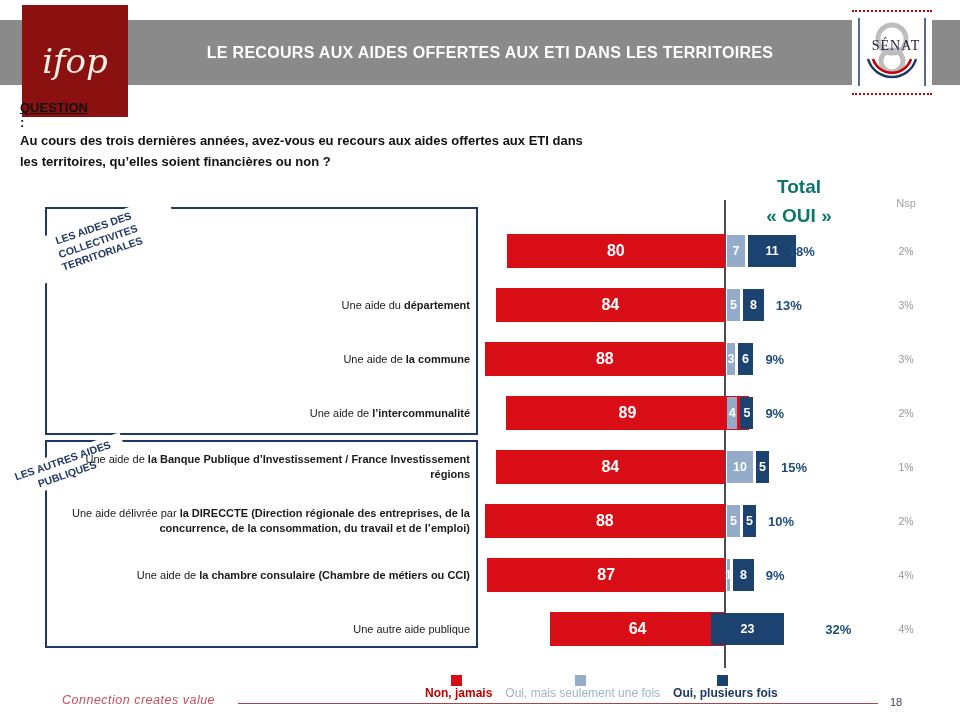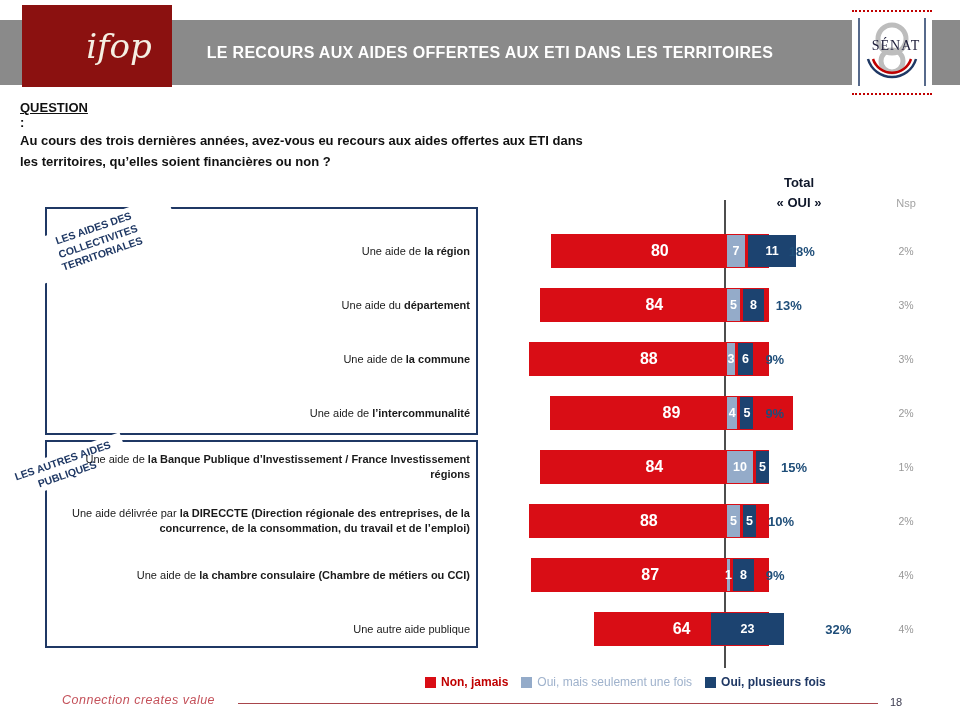--- a/index.html
+++ b/index.html
@@ -4,65 +4,65 @@
 <style>
   html,body{margin:0;padding:0;background:#fff;}
   #stage{position:relative;width:960px;height:720px;background:#fff;overflow:hidden;
          font-family:"Liberation Sans", sans-serif;}
 
   
   .band{position:absolute;left:0;top:20px;width:960px;height:65px;background:#8a8a8a;}
   .title{position:absolute;left:135px;top:20px;width:710px;height:65px;display:flex;
          align-items:center;justify-content:center;color:#fff;font-weight:bold;
          font-size:16px;letter-spacing:.3px;text-align:center;}
-  .ifop{position:absolute;left:22px;top:5px;width:106px;height:82px;background:#8b1110;
-        display:flex;align-items:center;justify-content:center;padding-left:44px;}
+  .ifop{position:absolute;left:22px;top:5px;width:106px;height:112px;background:#8b1110;
+        display:flex;align-items:center;justify-content:center;}
   .ifop span{color:#f5efe3;font-family:"DejaVu Serif",serif;font-style:italic;font-size:34px;}
   .senat{position:absolute;left:852px;top:10px;width:80px;height:85px;background:#fff;
          border-top:2px dotted #c00000;border-bottom:2px dotted #c00000;box-sizing:border-box;}
   .senat-word{position:absolute;left:0;top:26px;width:88px;text-align:center;
          font-family:"Liberation Serif",serif;font-size:14px;letter-spacing:1px;color:#23233f;}
 
   
   .question{position:absolute;left:20px;top:100px;display:flex;font-size:13px;
             font-weight:bold;color:#111;flex-direction:column;}
   .q-label{text-decoration:underline;margin-right:4px;}
   .q-colon{margin-right:8px;}
   .q-lines div{white-space:nowrap;line-height:1.65;}
 
   
   .grp-box{position:absolute;border:2px solid #1f3864;box-sizing:border-box;}
   .grp-label{position:absolute;transform:rotate(-19deg);color:#1f3864;font-weight:bold;
              font-size:10.5px;line-height:1.3;text-align:center;background:#fff;padding:2px 5px;}
   .axis-line{position:absolute;left:724px;top:200px;width:2px;height:468px;background:#4d4d4d;}
   .hdr-total{position:absolute;left:756px;top:173px;width:86px;text-align:center;
-             color:#0f172a;font-weight:bold;font-size:13px;line-height:1.5;}
+             color:#0f766e;font-weight:bold;font-size:19px;line-height:1.5;}
   .hdr-nsp{position:absolute;left:886px;top:197px;width:40px;text-align:center;
            color:#a3a3a3;font-size:11px;}
 
   
   #rows{position:absolute;left:0;top:224px;width:960px;}
   .row{position:relative;height:54px;}
   .lbl{position:absolute;left:52px;top:0;width:418px;height:54px;display:flex;
        align-items:center;justify-content:flex-end;}
   .lbl-text{font-size:11px;color:#1a1a1a;line-height:1.35;text-align:right;}
   .seg{position:absolute;display:flex;align-items:center;justify-content:center;
        color:#fff;font-weight:bold;white-space:nowrap;}
-  .seg-red{top:10px;height:34px;font-size:16px;margin-left:44px;}
+  .seg-red{top:10px;height:34px;font-size:16px;}
   .seg-light{top:11px;height:32px;font-size:12.5px;overflow:visible;}
   .seg-dark{top:11px;height:32px;font-size:12.5px;}
   .pct{position:absolute;top:0;height:54px;display:flex;align-items:center;
        font-weight:bold;font-size:13px;}
   .nsp{position:absolute;left:886px;top:0;width:40px;height:54px;display:flex;
        align-items:center;justify-content:center;font-size:10.5px;}
 
   
   .legend{position:absolute;left:425px;top:675px;display:flex;gap:13px;align-items:center;
           font-size:12px;white-space:nowrap;}
-  .legend-item{display:flex;align-items:center;}
+  .legend-item{display:flex;align-items:center;flex-direction:column;}
   .sq{width:11px;height:11px;display:inline-block;margin-right:5px;}
   .tagline{position:absolute;left:62px;top:693px;font-style:italic;font-size:12.5px;
            color:#c4515a;letter-spacing:.5px;}
   .foot-line{position:absolute;left:238px;top:703px;width:640px;height:1px;background:#a8454b;}
   .page-num{position:absolute;left:890px;top:696px;font-size:11px;color:#3b3b4f;}
 </style>
 </head>
 <body>
 
 <div id="stage">
@@ -105,23 +105,20 @@
   </div>
   <div class="axis-line"></div>
   <div class="hdr-total">
     <div>Total</div>
     <div>« OUI »</div>
   </div>
   <div class="hdr-nsp">Nsp</div>
 
   <div id="rows">
     <div class="row">
-      <div class="lbl">
-        <div class="lbl-text"><span class="reg">Une aide de </span><b class="b">la région</b></div>
-      </div>
       <div class="seg seg-red" style="left: 506.6px; width: 218.4px; background: rgb(217, 13, 21);">
           <span class="v">80</span>
         </div>
       <div class="seg seg-light" style="left: 727px; width: 18.2px; background: rgb(148, 171, 201);">
           <span class="v">7</span>
         </div>
       <div class="seg seg-dark" style="left: 748.2px; width: 48px; background: rgb(28, 67, 112);">
           <span class="v">11</span>
         </div>
       <div class="pct" style="left: 788.8px; color: rgb(31, 78, 121);">18%</div>

